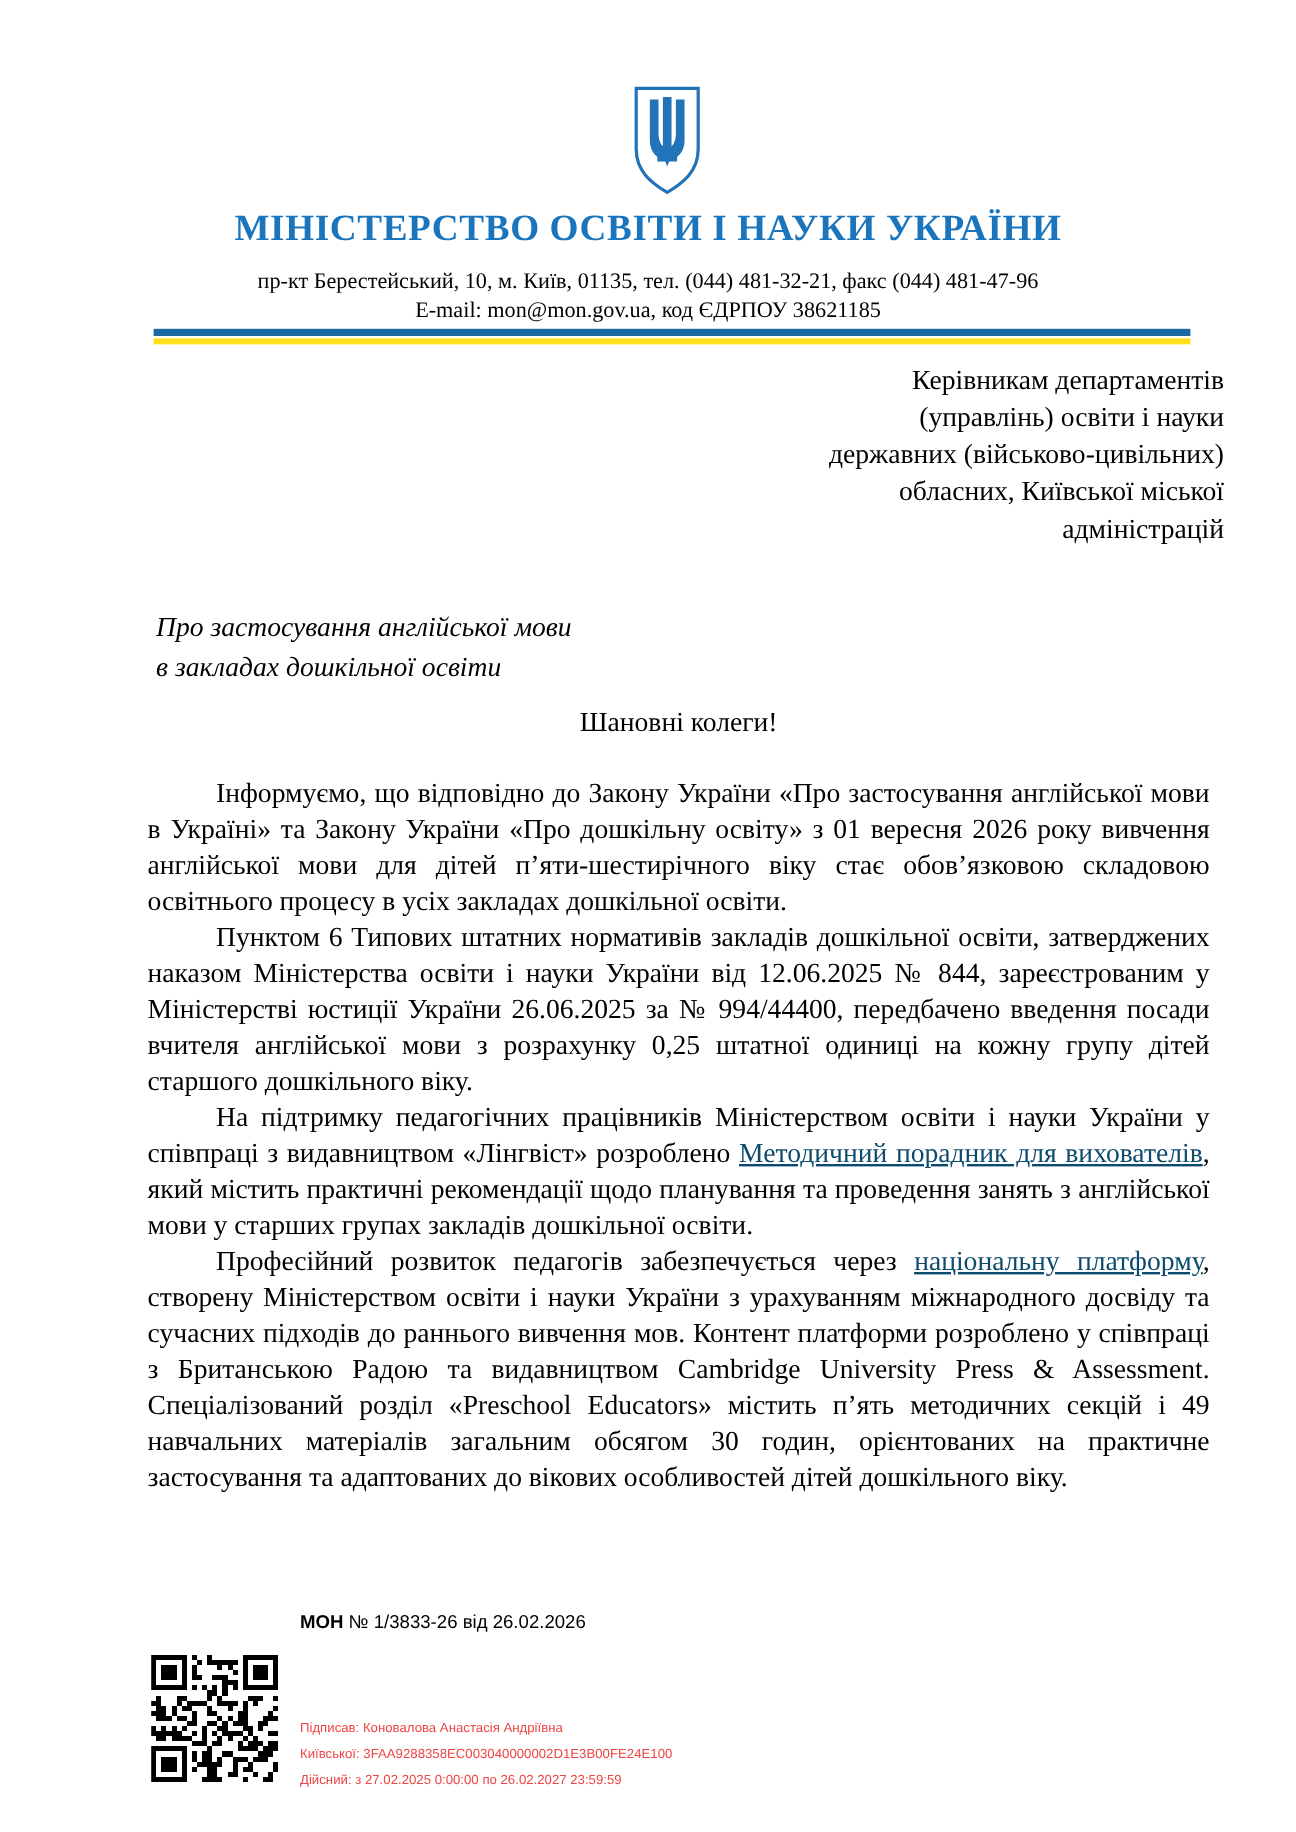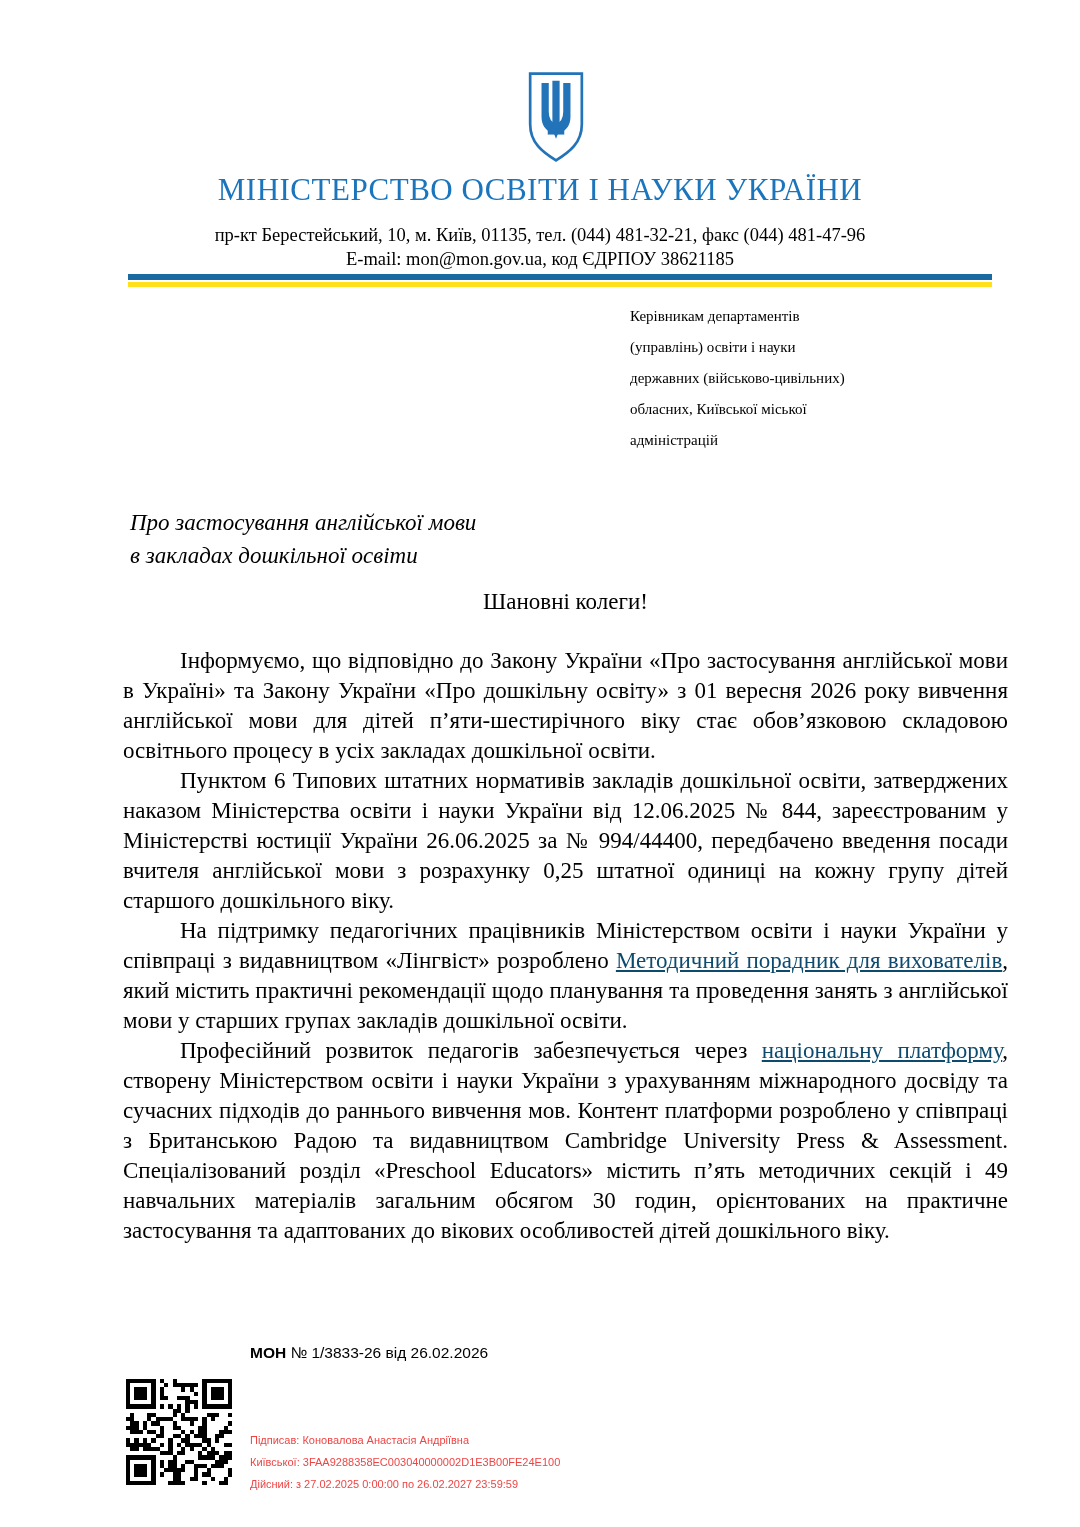--- a/index.html
+++ b/index.html
@@ -9,35 +9,35 @@
     margin:0 auto;
     background:#ffffff;
     font-family:"Liberation Serif","DejaVu Serif",serif;
     color:#000;
     overflow:hidden;
   }
   
   .emblem{position:absolute;left:525px;top:70px;width:62px;height:94px;}
   .ministry-title{
     position:absolute;left:0;top:172px;width:1080px;
-    text-align:center;font-weight:normal;font-size:31px;
+    text-align:center;font-weight:bold;font-size:31px;
     color:#1B75BC;letter-spacing:0.5px;white-space:nowrap;
   }
   .header-address{
     position:absolute;left:0;top:223px;width:1080px;
     text-align:center;font-size:18.5px;line-height:24px;color:#000;
   }
   .divider{position:absolute;left:128px;top:274px;width:864px;}
   .divider-blue{height:6px;background:#1B69A1;}
   .divider-gap{height:2px;background:#ffffff;}
   .divider-yellow{height:5px;background:#FFE01A;}
   
   .recipient{
     position:absolute;left:630px;top:301px;width:390px;
-    font-size:15px;line-height:31px;
+    font-size:23px;line-height:31px;text-align:right;
   }
   
   .subject{
     position:absolute;left:130px;top:506px;
     font-style:italic;font-size:23px;line-height:33px;
   }
   
   .salutation{
     position:absolute;left:123px;top:589px;width:885px;
     text-align:center;font-size:23px;

